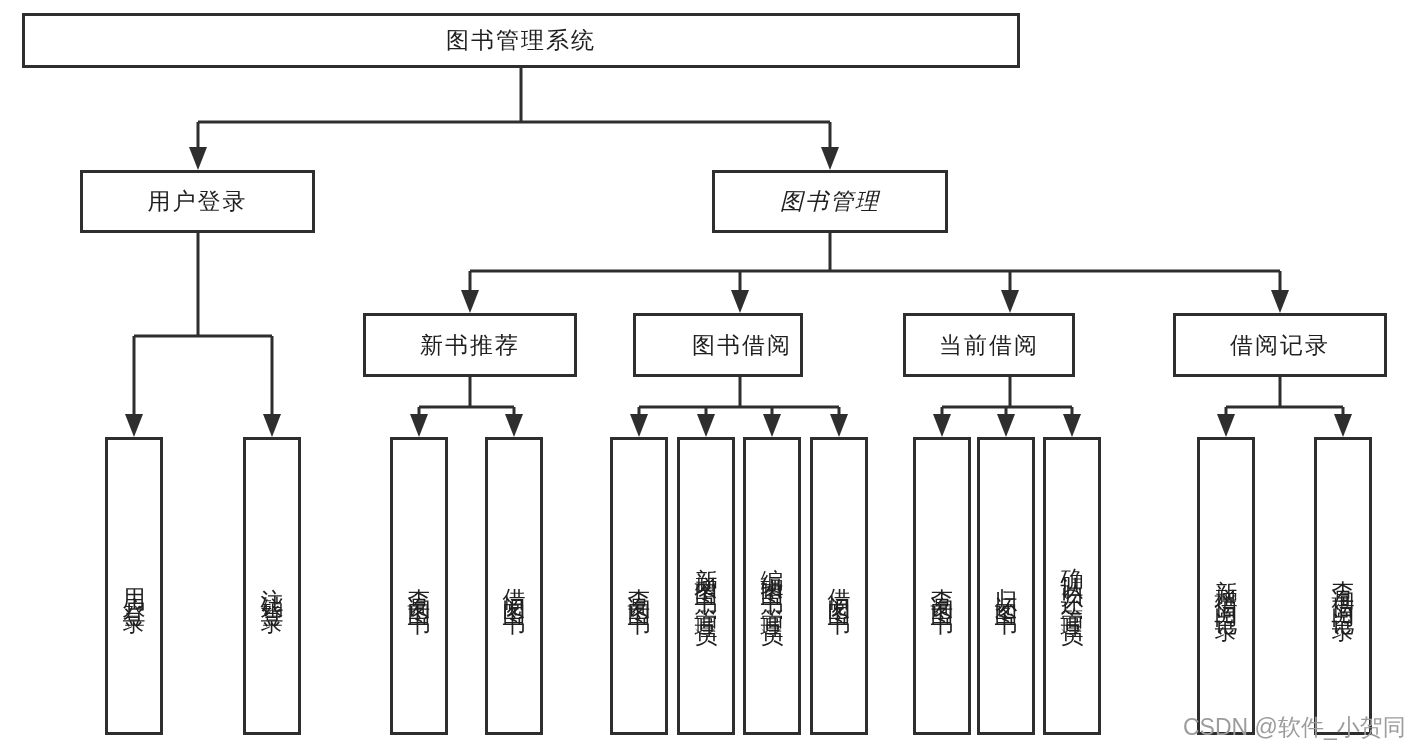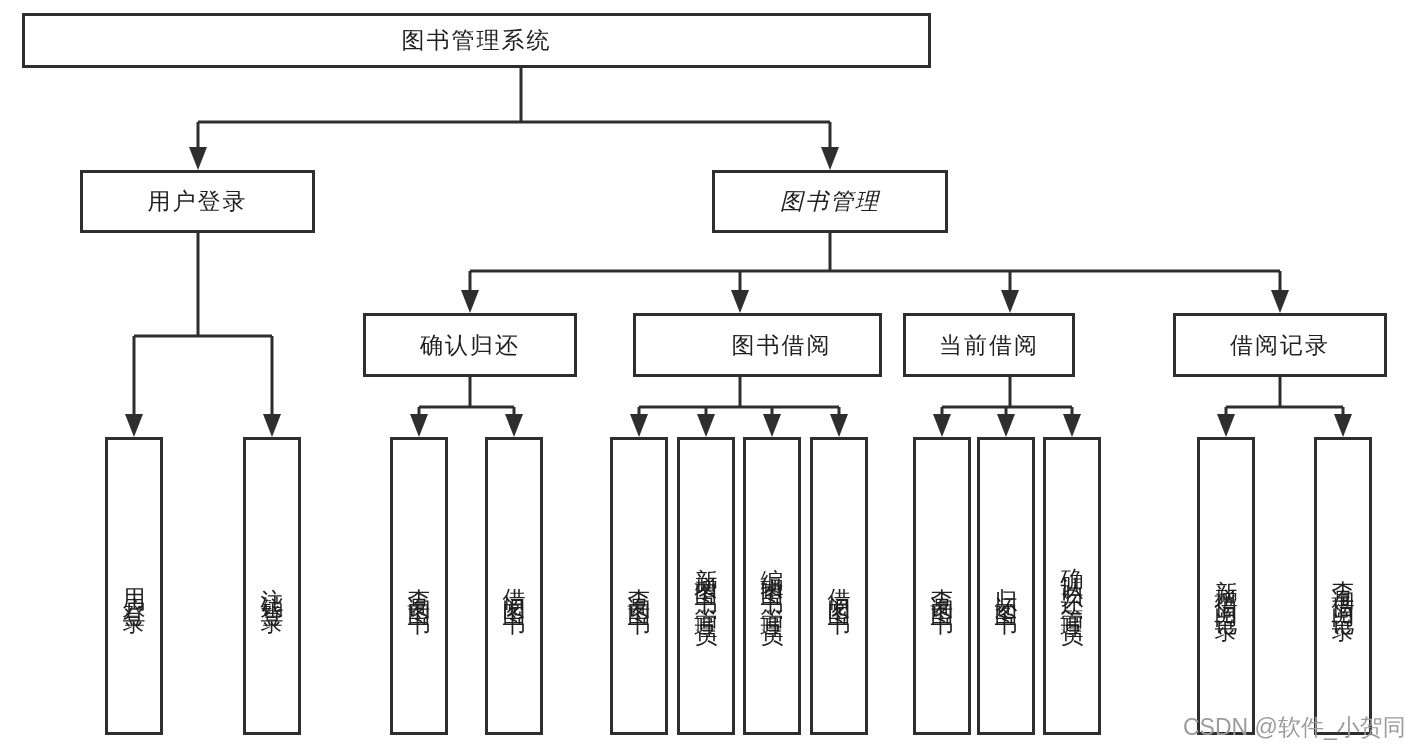--- a/index.html
+++ b/index.html
@@ -107,35 +107,35 @@
     <polygon class="arrow" points="697,414 715,414 706,437"></polygon>
     <polygon class="arrow" points="763,414 781,414 772,437"></polygon>
     <polygon class="arrow" points="830,414 848,414 839,437"></polygon>
     <polygon class="arrow" points="933,414 951,414 942,437"></polygon>
     <polygon class="arrow" points="997,414 1015,414 1006,437"></polygon>
     <polygon class="arrow" points="1063,414 1081,414 1072,437"></polygon>
     <polygon class="arrow" points="1217,414 1235,414 1226,437"></polygon>
     <polygon class="arrow" points="1334,414 1352,414 1343,437"></polygon>
   </svg>
 
-  <div class="box" style="left:22px; top:13px; width:909px; height:55px;">
+  <div class="box" style="left:22px; top:13px; width:998px; height:55px;">
     <span class="box-label">图书管理系统</span>
   </div>
 
   <div class="box" style="left:80px; top:170px; width:235px; height:63px;">
     <span class="box-label">用户登录</span>
   </div>
   <div class="box" style="left:712px; top:170px; width:236px; height:63px;font-style:italic;">
     <span class="box-label">图书管理</span>
   </div>
 
   <div class="box" style="left:363px; top:313px; width:214px; height:64px;">
-    <span class="box-label">确认归还</span>
+    <span class="box-label">新书推荐</span>
   </div>
-  <div class="box" style="left:633px; top:313px; width:249px; height:64px;padding-left:48px;">
+  <div class="box" style="left:633px; top:313px; width:170px; height:64px;padding-left:48px;">
     <span class="box-label">图书借阅</span>
   </div>
   <div class="box" style="left:903px; top:313px; width:172px; height:64px;">
     <span class="box-label">当前借阅</span>
   </div>
   <div class="box" style="left:1173px; top:313px; width:214px; height:64px;">
     <span class="box-label">借阅记录</span>
   </div>
 
   <div class="leaf" style="left:105px;">

